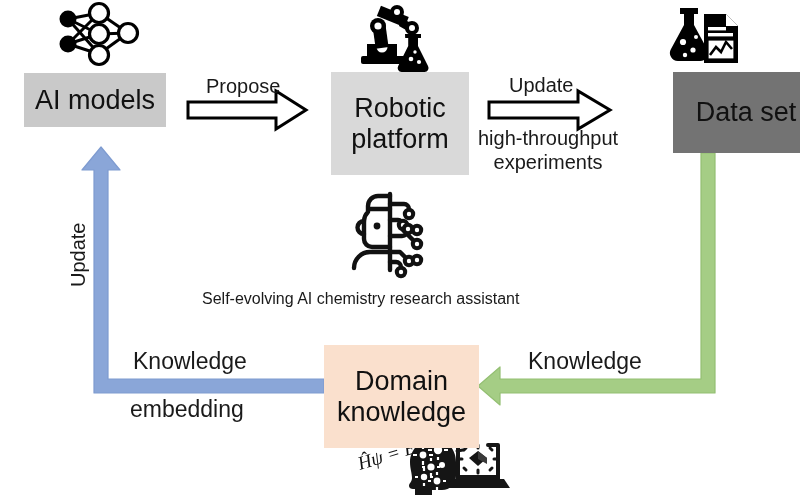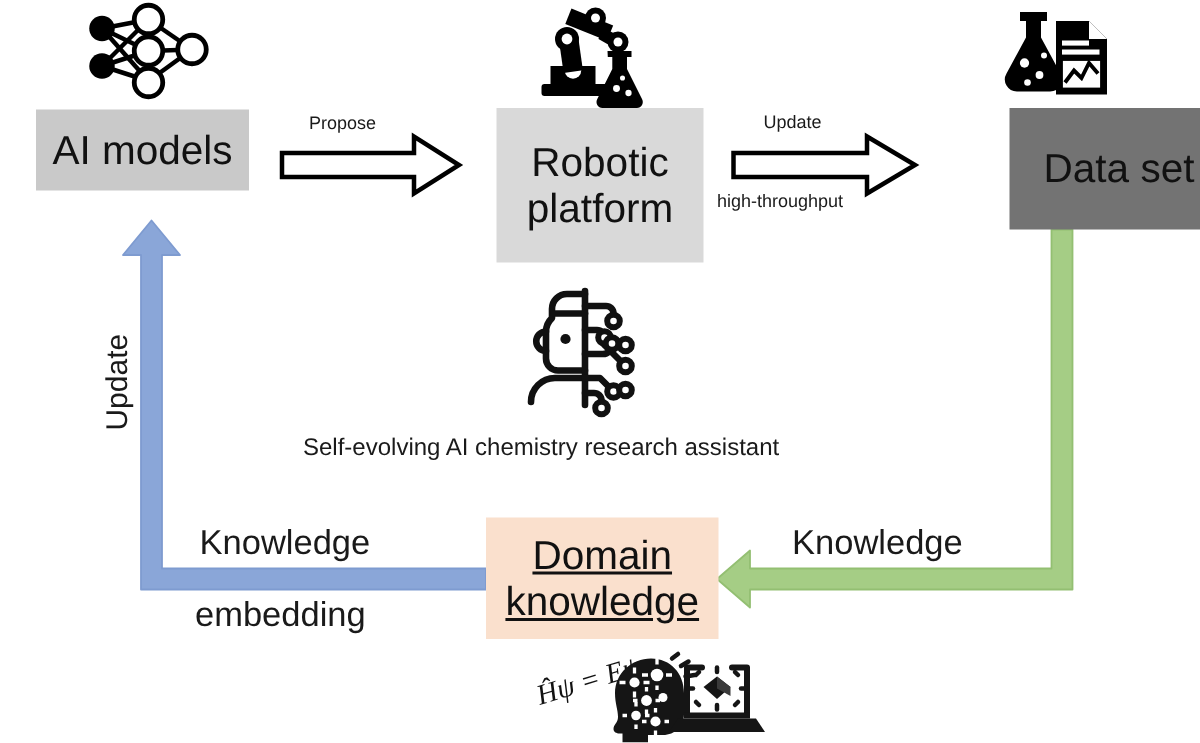--- a/index.html
+++ b/index.html
@@ -29,26 +29,26 @@
     text-align: center;
     line-height: 1.12;
     font-size: 27px;
     color: #111111;
     box-sizing: border-box;
     padding: 2px 4px;
   }
   .node-ai        { left: 24px;  top: 73px;  width: 142px; height: 54px;  background: #c9c9c9; }
   .node-robot     { left: 331px; top: 72px;  width: 138px; height: 103px;  background: #d9d9d9; }
   .node-data      { left: 673px; top: 72px;  width: 146px; height: 81px;  background: #737373; }
-  .node-domain    { left: 324px; top: 345px; width: 155px; height: 81px;  background: #fae0cd; text-decoration: underline; }
+  .node-domain    { left: 324px; top: 345px; width: 155px; height: 103px;  background: #fae0cd; }
 
   
   .label {
     position: absolute;
-    font-size: 12px;
+    font-size: 20px;
     color: #1a1a1a;
     text-align: center;
     line-height: 1.18;
     white-space: nowrap;
   }
   .label-propose-top   { left: 206px; top: 75px;  }
   .label-propose-bot   { left: 182px; top: 128px; }
   .label-conduct-top   { left: 509px; top: 74px;  }
   .label-conduct-bot   { left: 478px; top: 127px; }
   .label-assistant     { left: 202px; top: 290px; font-size: 16px; }
@@ -282,20 +282,21 @@
       <span>Domain</span><br>
       <span>knowledge</span>
     </span>
   </div>
 
   <div class="label label-propose-top">Propose</div>
 
   <div class="label label-conduct-top">Update</div>
   <div class="label label-conduct-bot">
     <span>high-throughput</span><br>
+    <span>experiments</span>
   </div>
 
   <div class="label label-know-embed-1">Knowledge</div>
   <div class="label label-know-embed-2">embedding</div>
 
   <div class="label label-know-disc-1">Knowledge</div>
 
   <div class="label label-update">Update</div>
 
   <div class="label label-assistant">Self-evolving AI chemistry research assistant</div>

